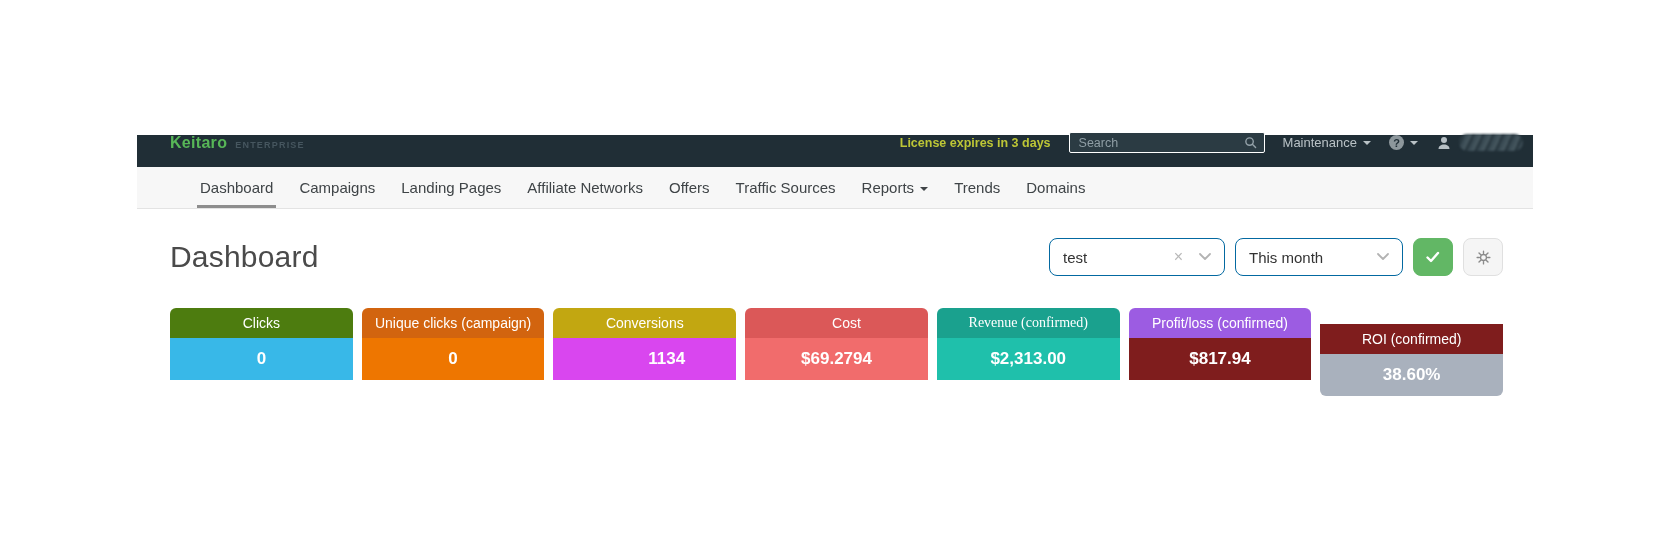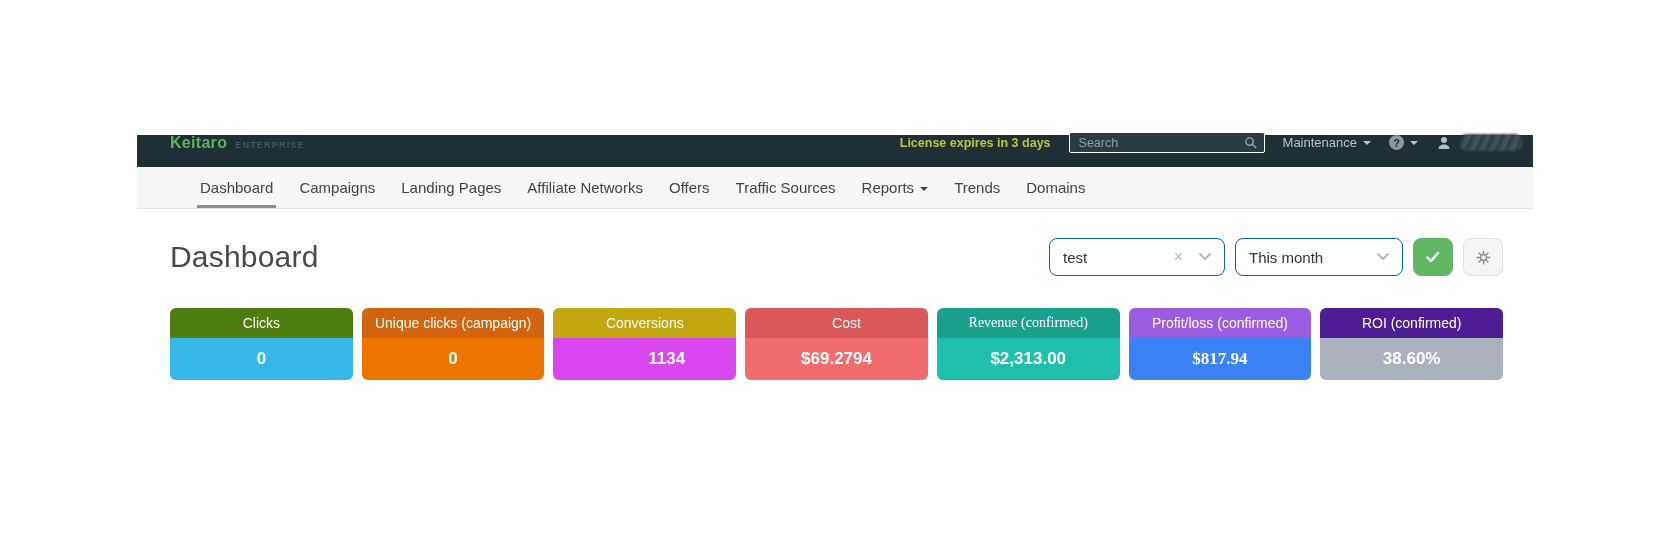--- a/index.html
+++ b/index.html
@@ -259,27 +259,27 @@
           </div>
           <div class="card-body" style="background: rgb(31, 192, 171);">
             <span>$2,313.00</span>
           </div>
         </div>
 
         <div class="card">
           <div class="card-head" style="background: rgb(156, 92, 226);">
             <span>Profit/loss (confirmed)</span>
           </div>
-          <div class="card-body" style="background: #3b82f6; font-family: Liberation Serif, serif;">
+          <div class="card-body" style="background: #7f1d1d;">
             <span>$817.94</span>
           </div>
         </div>
 
         <div class="card">
-          <div class="card-head" style="background: #4c1d95;">
+          <div class="card-head" style="background: #7f1d1d; margin-top: 16px;">
             <span>ROI (confirmed)</span>
           </div>
           <div class="card-body" style="background: rgb(169, 177, 189);">
             <span>38.60%</span>
           </div>
         </div>
       </div>
 
   </main>
 </div>

